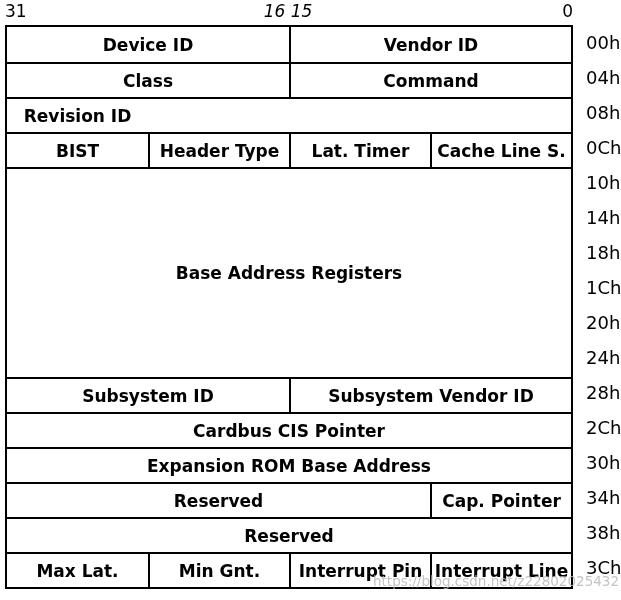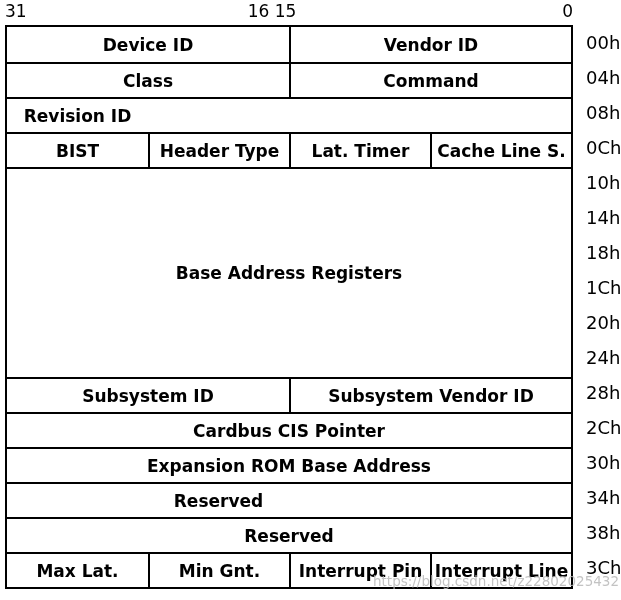--- a/index.html
+++ b/index.html
@@ -18,21 +18,21 @@
   
   .bit-label {
     position: absolute;
     top: 1px;
     font-size: 17px;
     font-weight: 500;
     line-height: 20px;
     white-space: nowrap;
   }
   #bit-31 { left: 5px; }
-  #bit-16-15 { left: 272px; transform: translateX(-50%); }
+  #bit-16-15 { left: 288px; transform: translateX(-50%); font-style: italic; }
   #bit-0 { right: 48px; }
 
   
   #reg-table {
     position: absolute;
     left: 5px;
     top: 25px;
     width: 568px;
     height: 564px;
     border: 2px solid #000;
@@ -126,20 +126,21 @@
       <div class="cell c2">Subsystem Vendor ID</div>
     </div>
     <div class="row">
       <div class="cell c4">Cardbus CIS Pointer</div>
     </div>
     <div class="row">
       <div class="cell c4">Expansion ROM Base Address</div>
     </div>
     <div class="row">
       <div class="cell c3">Reserved</div>
+      <div class="cell c1">Cap. Pointer</div>
     </div>
     <div class="row">
       <div class="cell c4">Reserved</div>
     </div>
     <div class="row">
       <div class="cell c1">Max Lat.</div>
       <div class="cell c1">Min Gnt.</div>
       <div class="cell c1">Interrupt Pin</div>
       <div class="cell c1">Interrupt Line</div>
     </div>

